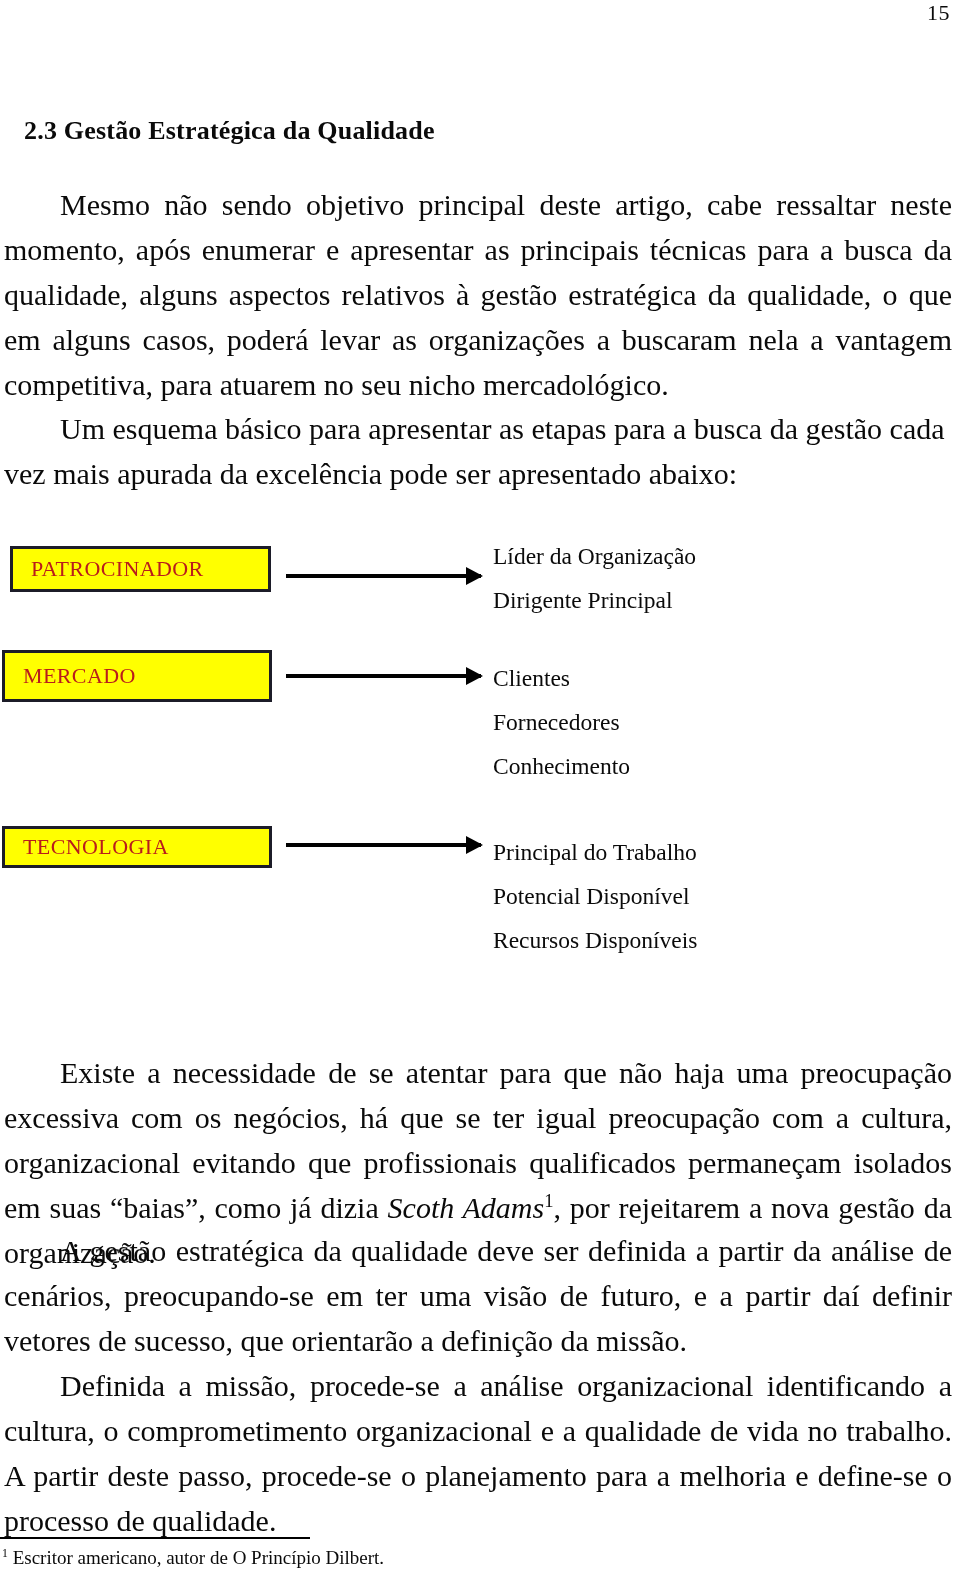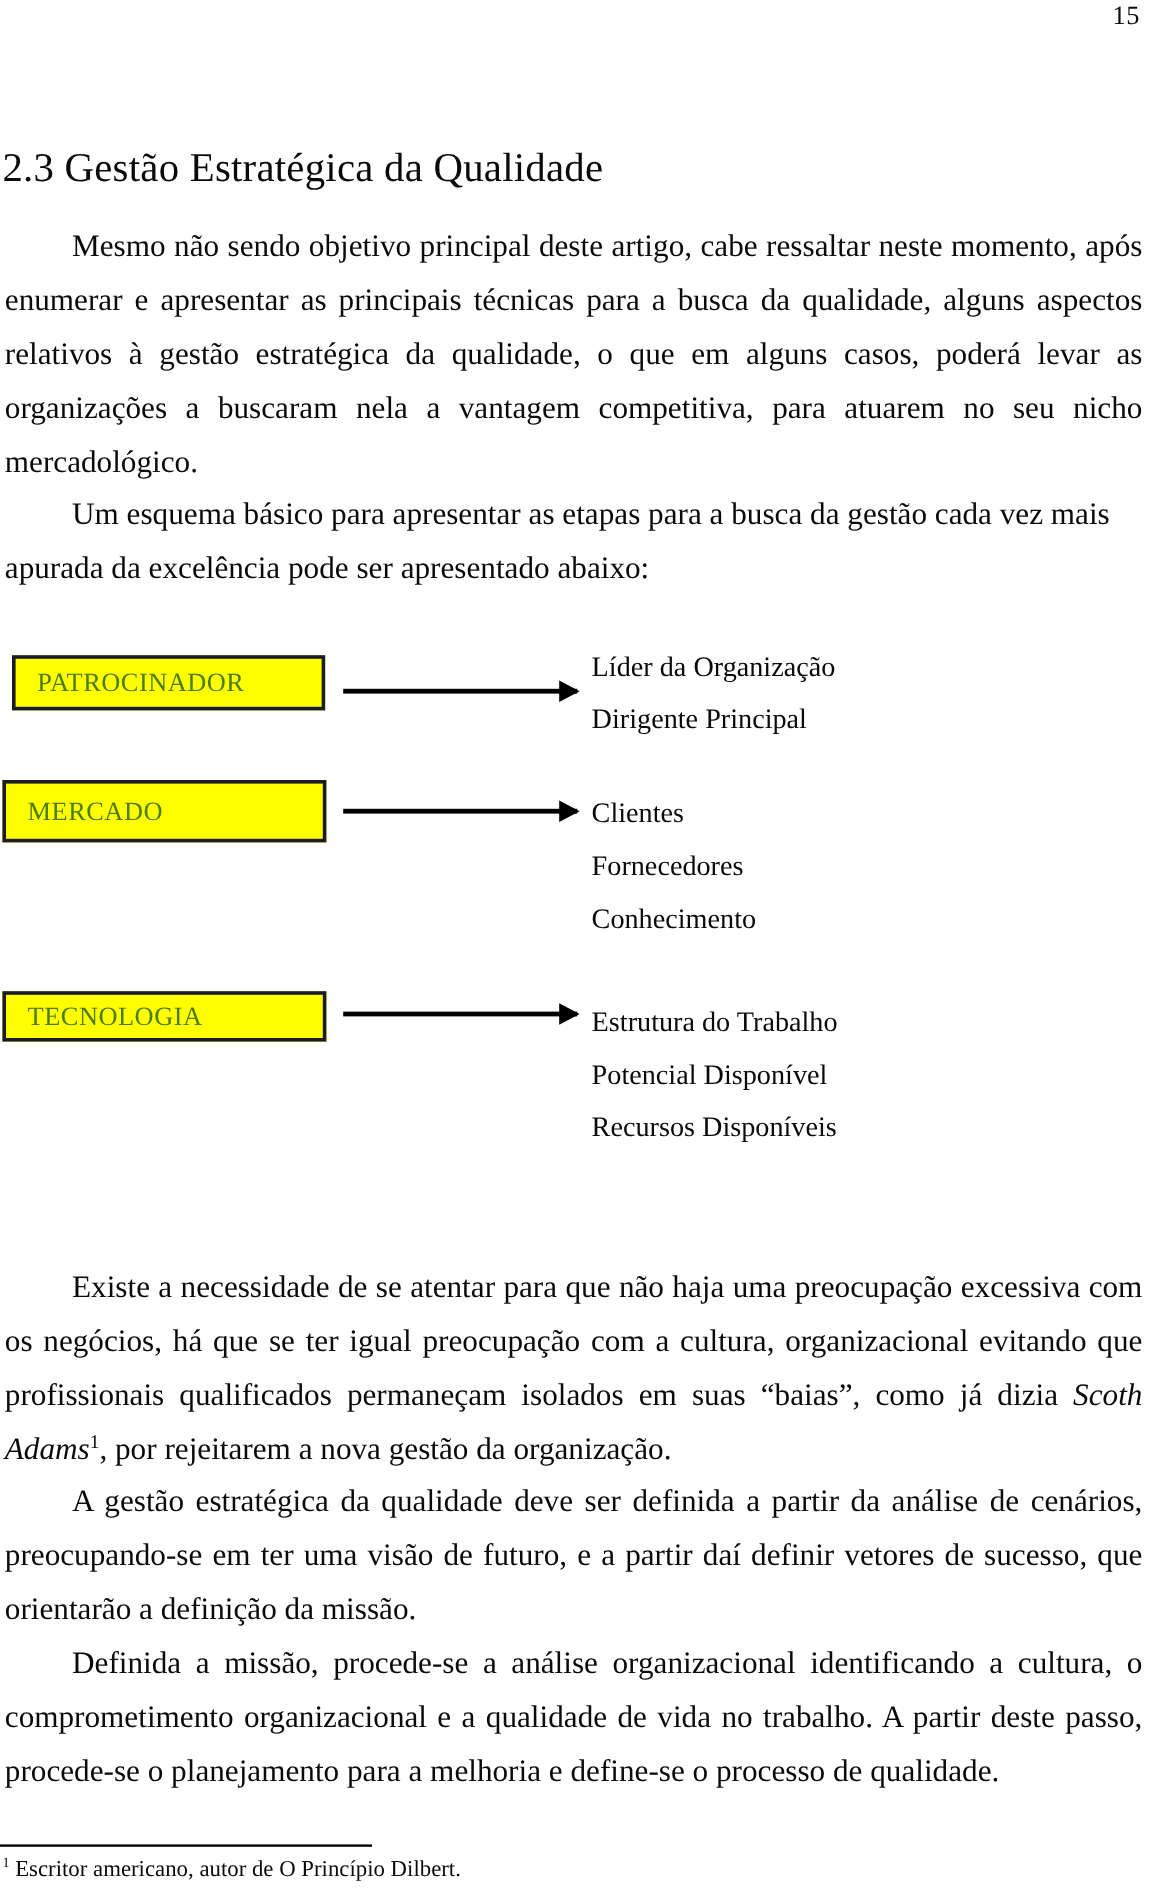--- a/index.html
+++ b/index.html
@@ -28,34 +28,34 @@
     top: 2px;
     right: 10px;
     font-size: 22px;
     line-height: 1;
     letter-spacing: 0.5px;
   }
 
   
   .section-heading {
     position: absolute;
-    left: 2px;
+    left: 24px;
     top: 94px;
-    font-size: 34px;
-    font-weight: normal;
+    font-size: 26px;
+    font-weight: bold;
     letter-spacing: 0.2px;
     white-space: nowrap;
   }
 
   
   .para {
     position: absolute;
     left: 4px;
     width: 948px;
-    font-size: 26px;
+    font-size: 30px;
     line-height: 45px;
     text-align: justify;
     text-justify: inter-word;
     -webkit-hyphens: none;
     hyphens: none;
   }
   .para.no-justify {
     text-align: left;
   }
   .para .indent {
@@ -90,21 +90,21 @@
   .box {
     position: absolute;
     background: #ffff00;
     border: 3px solid #1c1c28;
     box-sizing: border-box;
     display: flex;
     align-items: center;
     pointer-events: auto;
   }
   .box-label {
-    color: #4d7c0f;
+    color: #b91c1c;
     font-size: 22px;
     padding-left: 18px;
     letter-spacing: 0.4px;
     white-space: nowrap;
   }
 
   .box-patrocinador { left: 10px;  top: 546px; width: 261px; height: 46px; }
   .box-mercado      { left: 2px;   top: 650px; width: 270px; height: 52px; }
   .box-tecnologia   { left: 2px;   top: 826px; width: 270px; height: 42px; }
 
@@ -193,21 +193,21 @@
       <div class="target-line">Clientes</div>
       <div class="target-line">Fornecedores</div>
       <div class="target-line">Conhecimento</div>
     </div>
 
     <div class="box box-tecnologia">
       <span class="box-label">TECNOLOGIA</span>
     </div>
     <div class="arrow arrow-3"></div>
     <div class="target-group tg-3">
-      <div class="target-line">Estrutura do Trabalho</div>
+      <div class="target-line">Principal do Trabalho</div>
       <div class="target-line">Potencial Disponível</div>
       <div class="target-line">Recursos Disponíveis</div>
     </div>
 
   </div>
 
   <div class="para p3"><span class="indent"></span><span>Existe a necessidade de se atentar para que não haja uma preocupação excessiva com os negócios, há que se ter igual preocupação com a cultura, organizacional evitando que profissionais qualificados permaneçam isolados em suas “baias”, como já dizia </span><i>Scoth Adams</i><sup>1</sup><span>, por rejeitarem a nova gestão da organização.</span></div>
 
   <div class="para p4"><span class="indent"></span><span>A gestão estratégica da qualidade deve ser definida a partir da análise de cenários, preocupando-se em ter uma visão de futuro, e a partir daí definir vetores de sucesso, que orientarão a definição da missão.</span></div>
 

